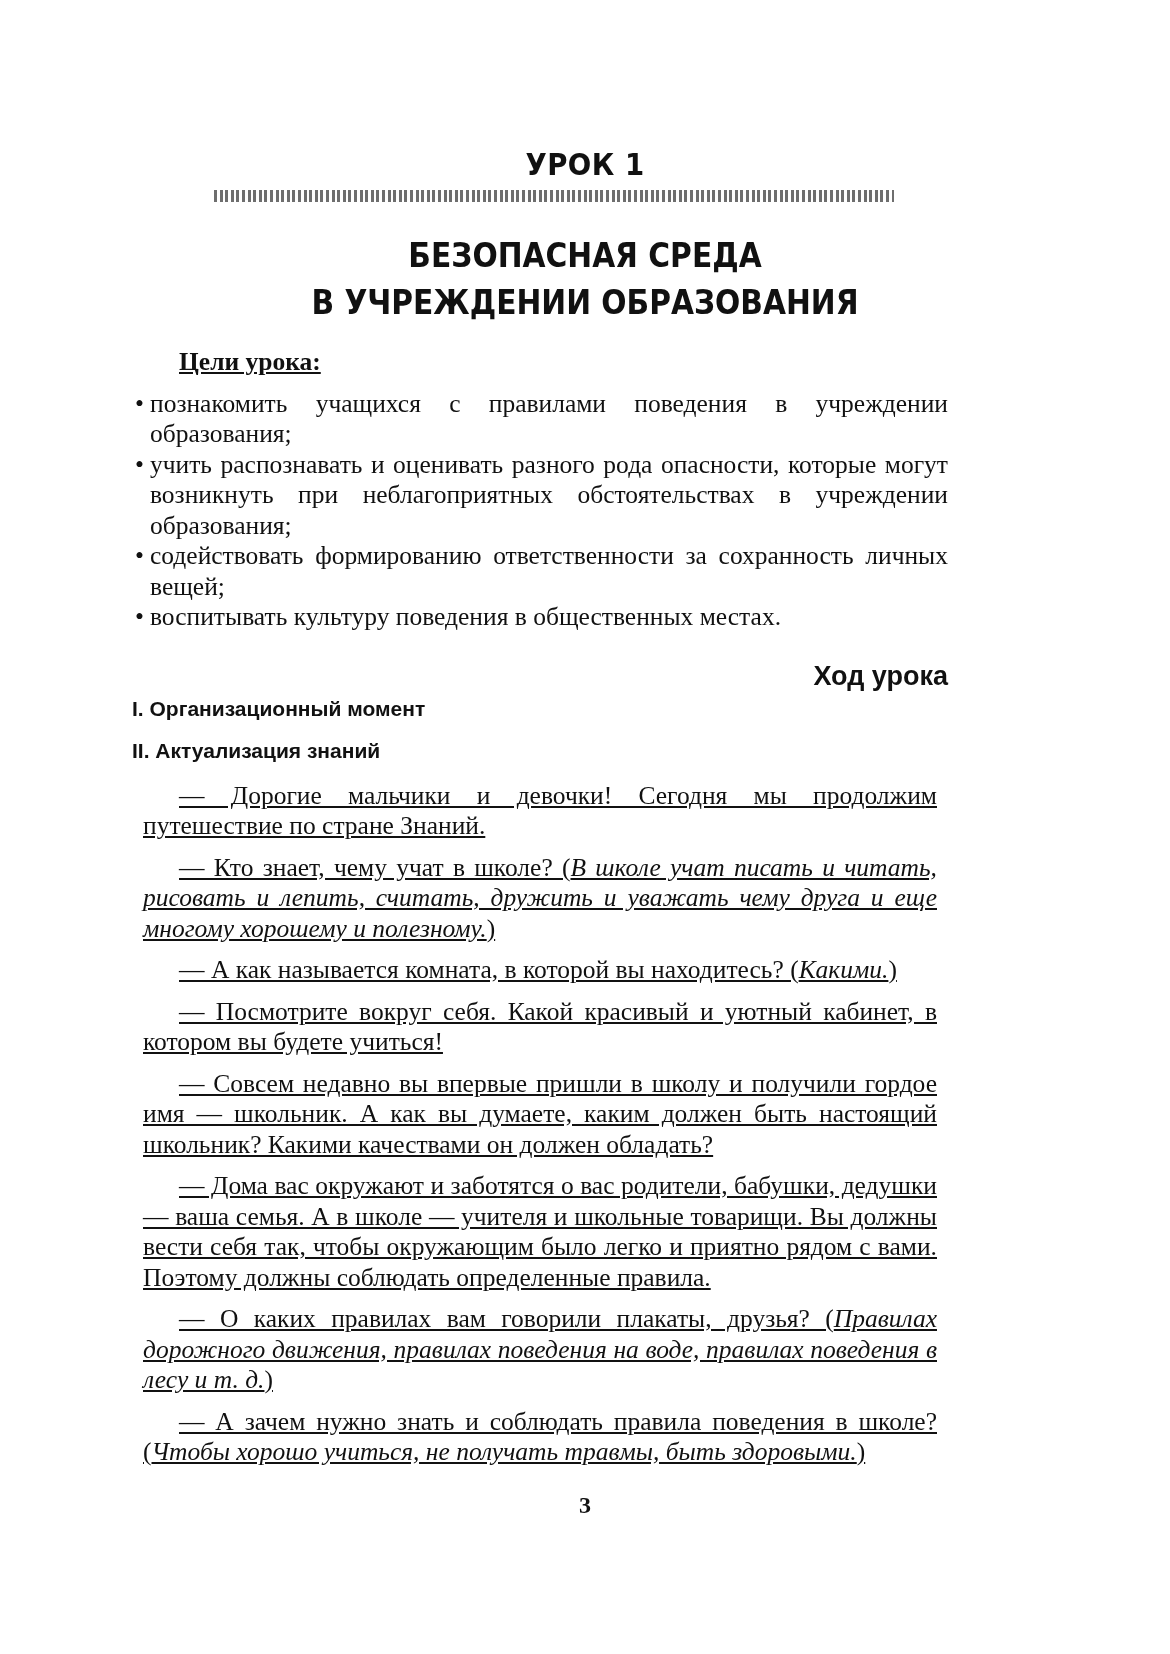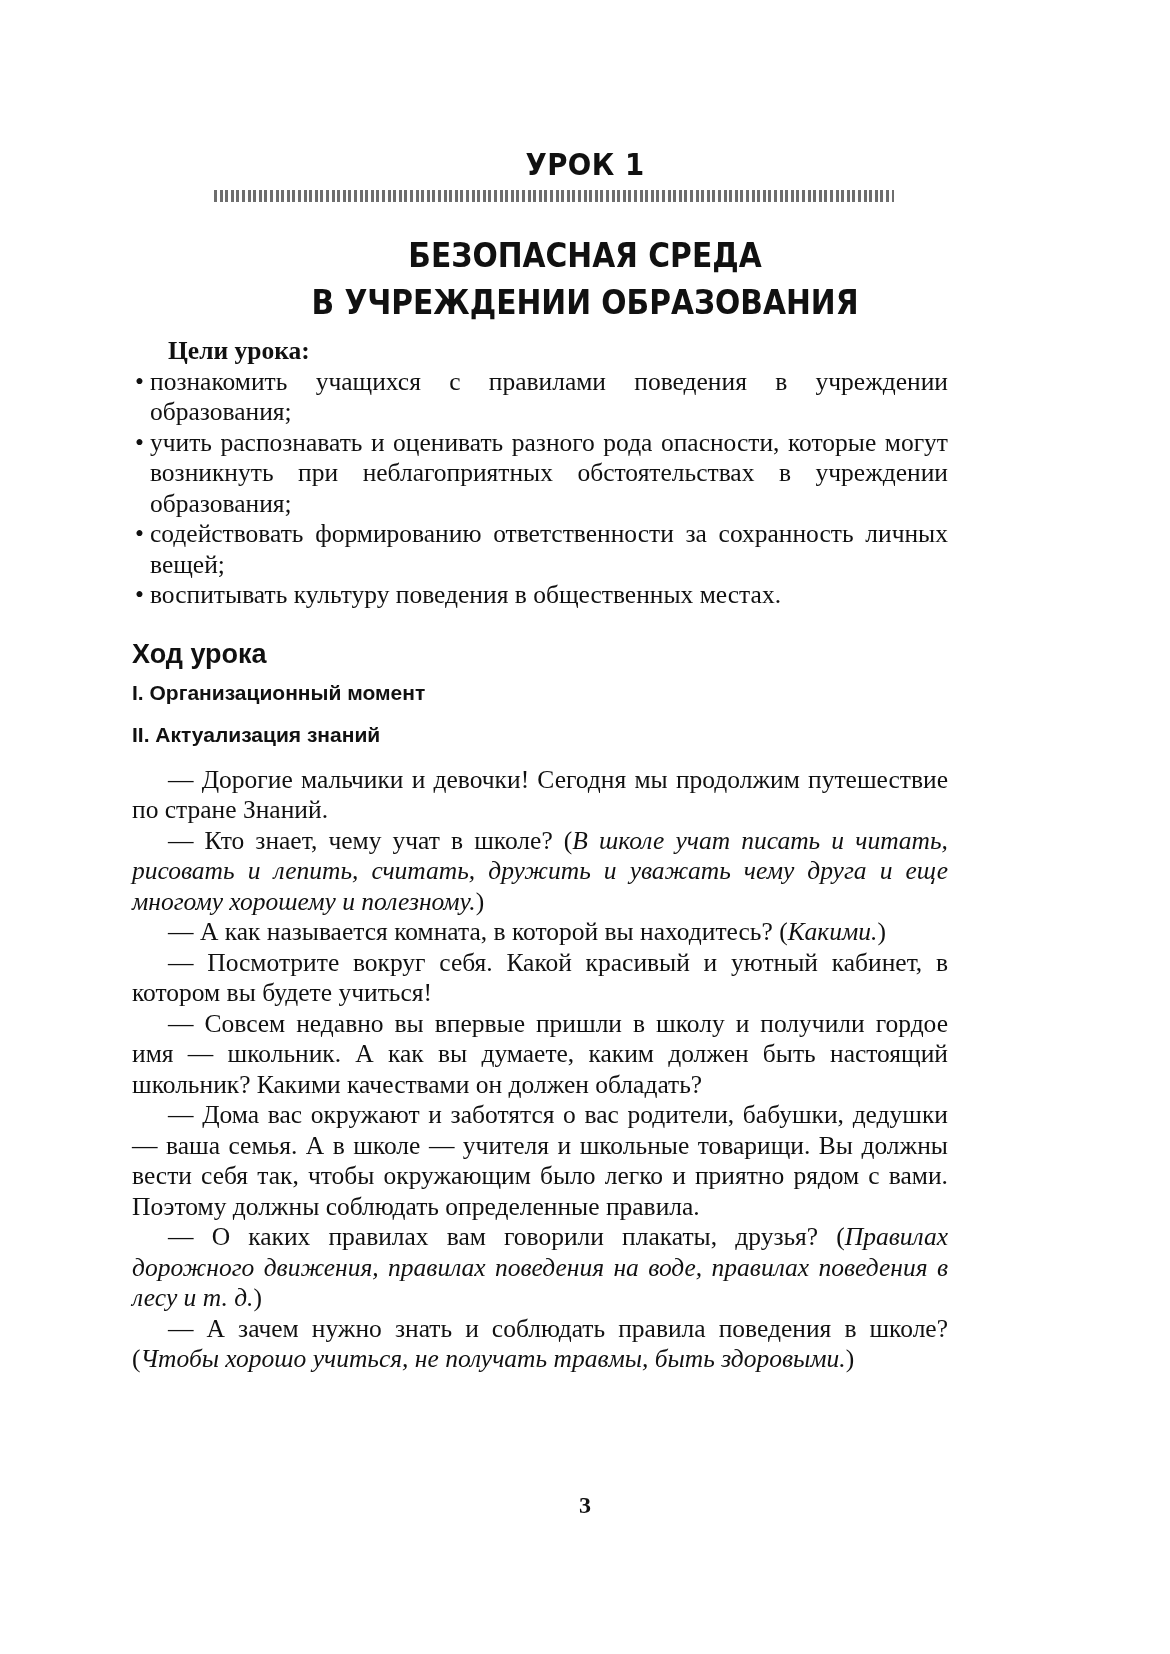--- a/index.html
+++ b/index.html
@@ -14,33 +14,33 @@
     position: absolute; left: 214px; top: 190px; width: 680px; height: 12px;
     background: repeating-linear-gradient(to right, #6e6e6e 0px, #6e6e6e 3px, transparent 3px, transparent 5.6px);
   }
   .title {
     position: absolute; left: 0; width: 1170px; top: 232px; text-align: center;
     font-family: "DejaVu Sans", sans-serif; font-weight: bold; font-size: 33px; line-height: 47px;
     transform: scaleX(0.9); transform-origin: 585px 0;
   }
   .body-wrap { position: absolute; left: 132px; top: 336px; width: 816px; }
   .serif { font-family: "Liberation Serif", serif; font-size: 25.5px; line-height: 30.5px; }
-  p { margin: 0; text-align: justify; text-align-last: left; }
+  p { margin: 11px; text-align: justify; text-align-last: left; text-decoration: underline; }
   .indent { text-indent: 36px; }
   .bold { font-weight: bold; }
   .it { font-style: italic; }
   ul.goals { list-style: none; margin: 0; padding: 0; }
   ul.goals li { position: relative; padding-left: 18px; text-align: justify; }
   ul.goals li .bullet { position: absolute; left: 3px; top: 0; }
   .sec-title {
     font-family: "Liberation Sans", sans-serif; font-weight: bold; font-size: 27px;
-    text-align: left; margin-top: 26px; line-height: 34px; font-weight: normal;
+    text-align: right; margin-top: 26px; line-height: 34px; font-weight: normal;
   }
   .sec-title span { font-weight: bold; }
-  .h-sub { font-family: "Liberation Sans", sans-serif; font-weight: bold; font-size: 21px; line-height: 28px; margin-top: 8px; }
+  .h-sub { font-family: "Liberation Sans", sans-serif; font-weight: bold; font-size: 21px; line-height: 28px; margin-top: 2px; }
   .h-sub.second { margin-top: 14px; margin-bottom: 16px; }
   .page-num {
     position: absolute; left: 0; width: 1170px; top: 1492px; text-align: center;
     font-family: "Liberation Serif", serif; font-weight: bold; font-size: 24px;
   }
 </style>
 </head>
 <body>
 
 <div class="page">

